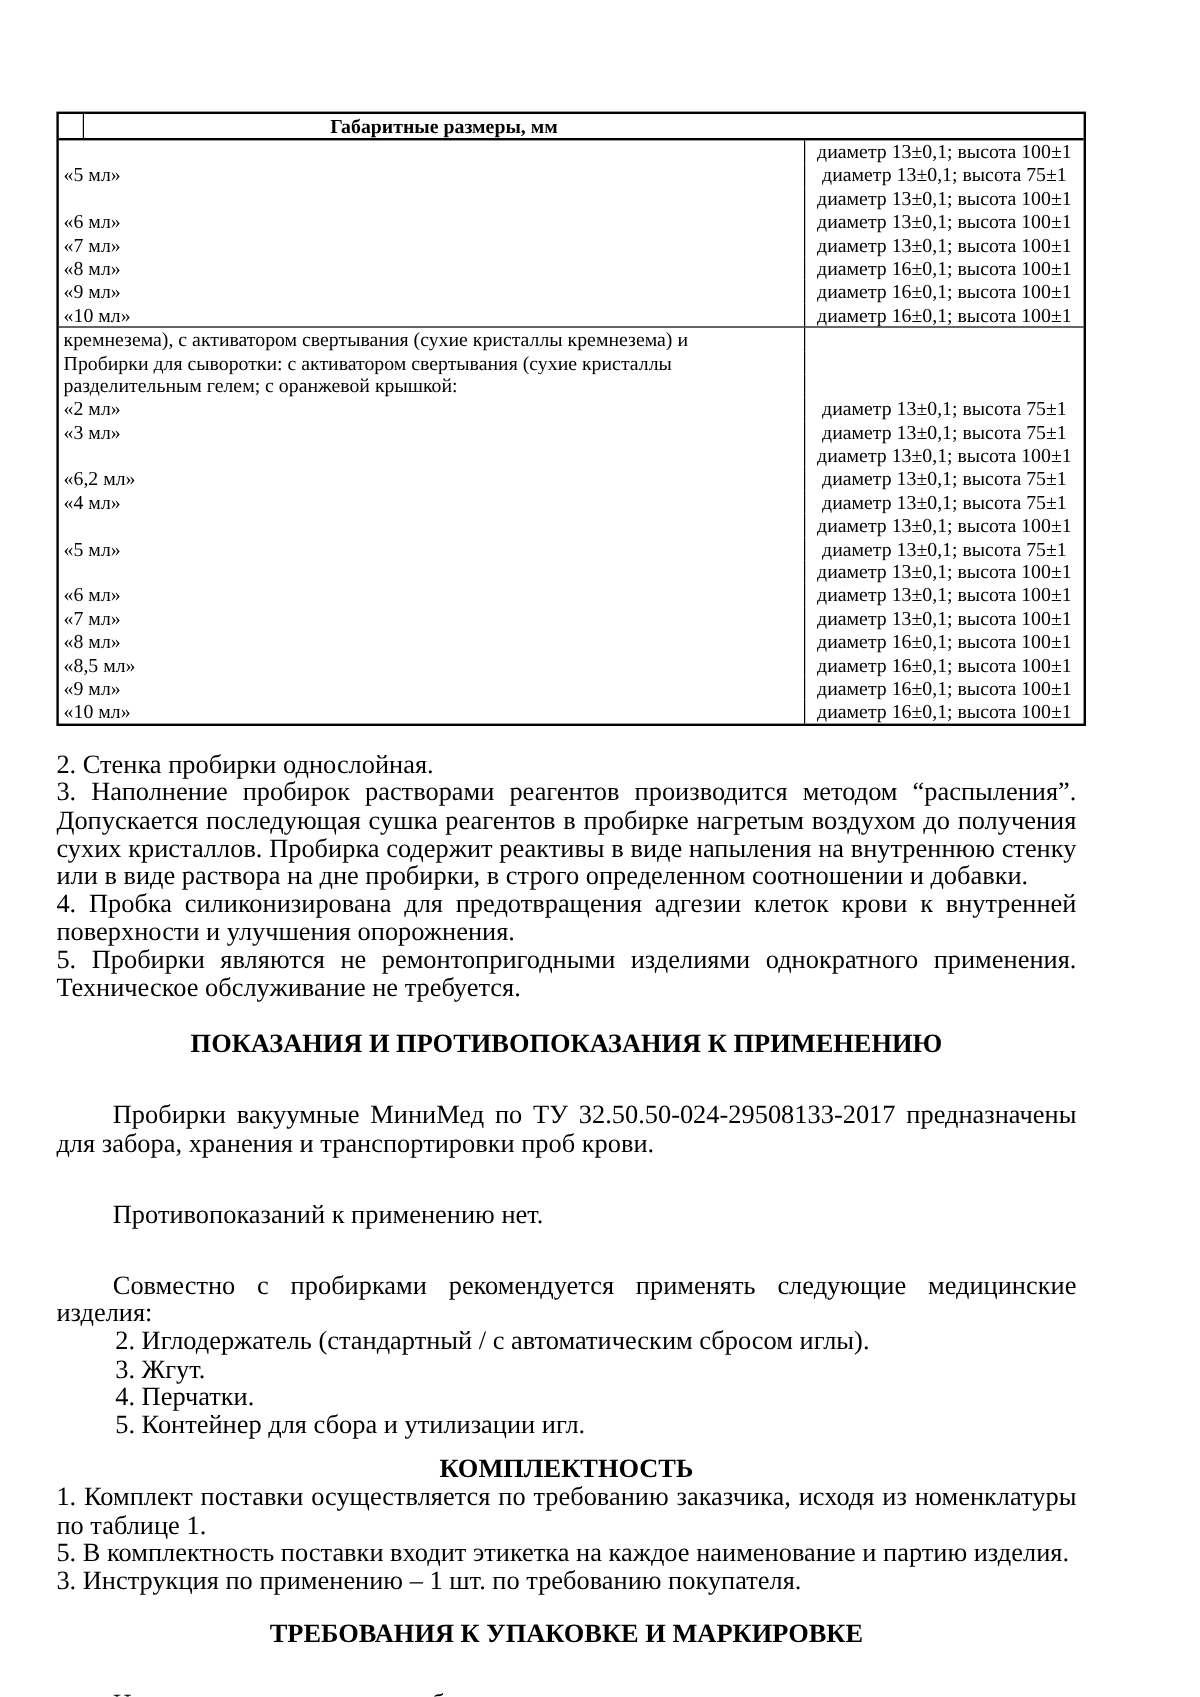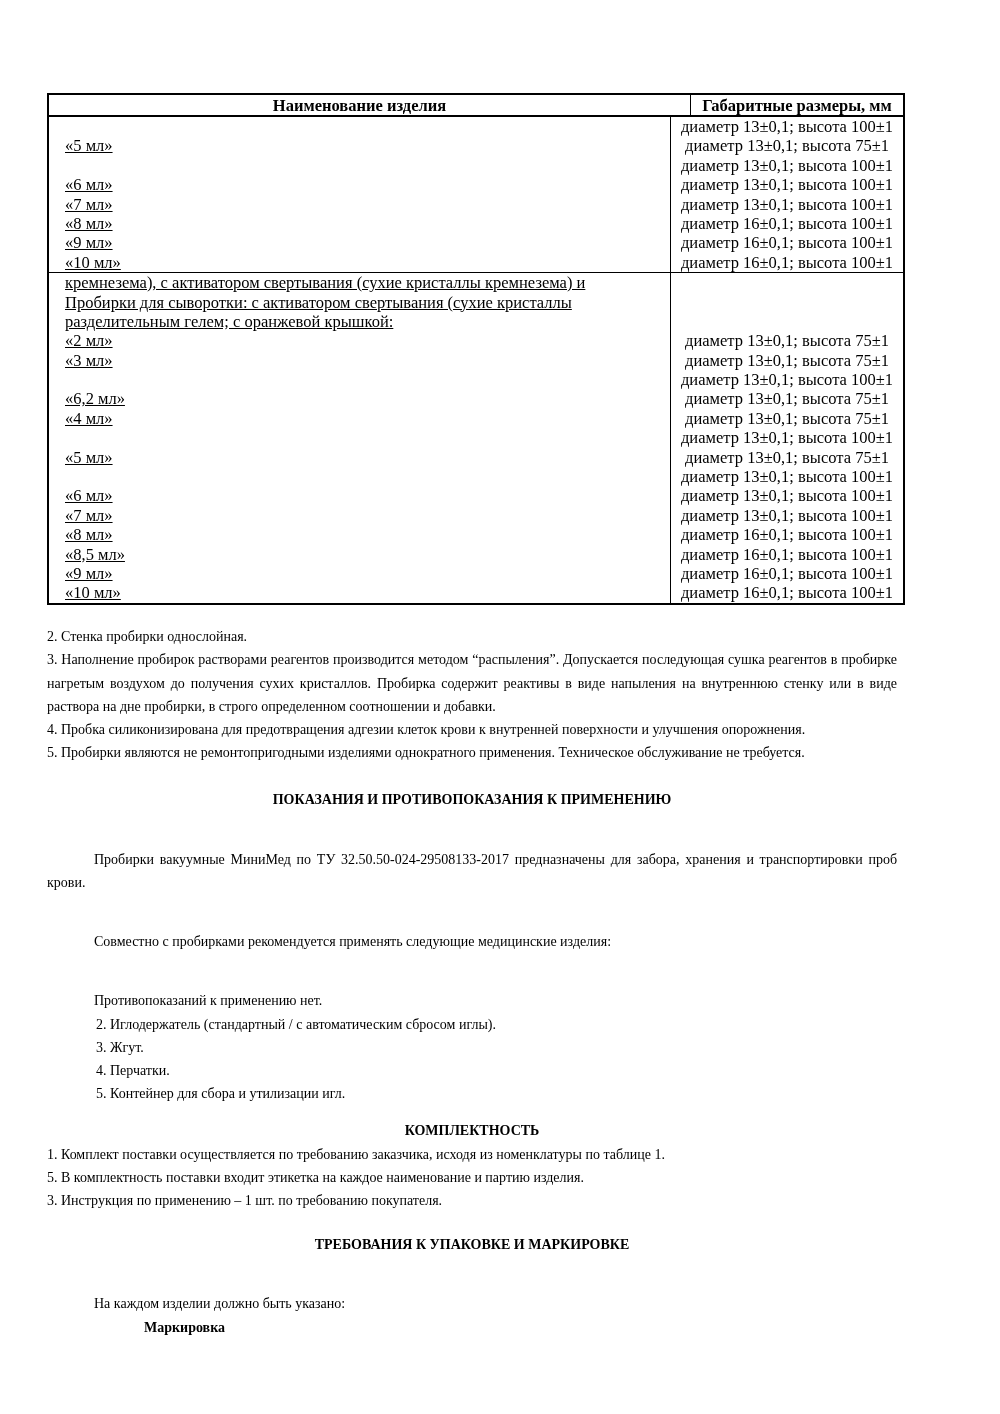--- a/index.html
+++ b/index.html
@@ -39,59 +39,57 @@
     white-space: nowrap;
     overflow: hidden;
   }
   .t-header .hc2 { border-left: 1.5px solid #000; margin-left: 20px; }
   .t-block.bt { border-top: 1.5px solid #000; }
   .t-row {
     display: grid;
     grid-template-columns: 621px 1fr;
   }
   .t-row .c1 {
-    padding-left: 16px;
+    padding-left: 4px;
     height: 19.4px;
     line-height: 19.4px;
     white-space: nowrap;
     overflow: hidden;
-    text-decoration: underline;
   }
   .t-row .c2 {
     border-left: 1.5px solid #000;
     text-align: center;
     height: 19.4px;
     line-height: 19.4px;
     white-space: nowrap;
     overflow: hidden;
   }
   
   .tx {
     width: 850px;
-    font-size: 14px;
+    font-size: 22px;
     line-height: 23.2px;
   }
   .par       { text-align: justify; }
   .par-ind   { text-align: justify; text-indent: 47px; margin-top: 36px; }
   .h-center  { font-weight: bold; text-align: center; }
   .mt24 { margin-top: 24px; }
   .mt14 { margin-top: 14px; }
   .mt21 { margin-top: 21px; }
   .list-item { padding-left: 49px; }
   .subhead   { font-weight: bold; padding-left: 97px; }
 </style>
 </head>
 <body>
 
 <div class="page">
   <div class="content">
 
     <div class="doc-table">
       <div class="t-header">
-        <div class="hc1">Наименование изделия</div>
         <div class="hc2">Габаритные размеры, мм</div>
       </div>
       <div class="t-block">
 
       <div class="t-row">
           <div class="c1"></div>
           <div class="c2">диаметр 13±0,1; высота 100±1</div>
         </div>
           <div class="t-row">
           <div class="c1">«5 мл»</div>
@@ -195,22 +193,22 @@
         </div>
     </div>
 
     <div class="tx par">2. Стенка пробирки однослойная.</div>
     <div class="tx par">3. Наполнение пробирок растворами реагентов производится методом “распыления”. Допускается последующая сушка реагентов в пробирке нагретым воздухом до получения сухих кристаллов. Пробирка содержит реактивы в виде напыления на внутреннюю стенку или в виде раствора на дне пробирки, в строго определенном соотношении и добавки.</div>
     <div class="tx par">4. Пробка силиконизирована для предотвращения адгезии клеток крови к внутренней поверхности и улучшения опорожнения.</div>
     <div class="tx par">5. Пробирки являются не ремонтопригодными изделиями однократного применения. Техническое обслуживание не требуется.</div>
 
     <div class="tx h-center mt24">ПОКАЗАНИЯ И ПРОТИВОПОКАЗАНИЯ К ПРИМЕНЕНИЮ</div>
     <div class="tx par-ind">Пробирки вакуумные МиниМед по ТУ 32.50.50-024-29508133-2017 предназначены для забора, хранения и транспортировки проб крови.</div>
+    <div class="tx par-ind">Противопоказаний к применению нет.</div>
     <div class="tx par-ind">Совместно с пробирками рекомендуется применять следующие медицинские изделия:</div>
-    <div class="tx par-ind">Противопоказаний к применению нет.</div>
     <div class="tx">
 
         <div class="list-item">2.  Иглодержатель (стандартный / с автоматическим сбросом иглы).</div>
         <div class="list-item">3.  Жгут.</div>
         <div class="list-item">4.  Перчатки.</div>
         <div class="list-item">5.  Контейнер для сбора и утилизации игл.</div>
       </div>
 
     <div class="tx h-center mt14">КОМПЛЕКТНОСТЬ</div>
     <div class="tx par">1. Комплект поставки осуществляется по требованию заказчика, исходя из номенклатуры по таблице 1.</div>

